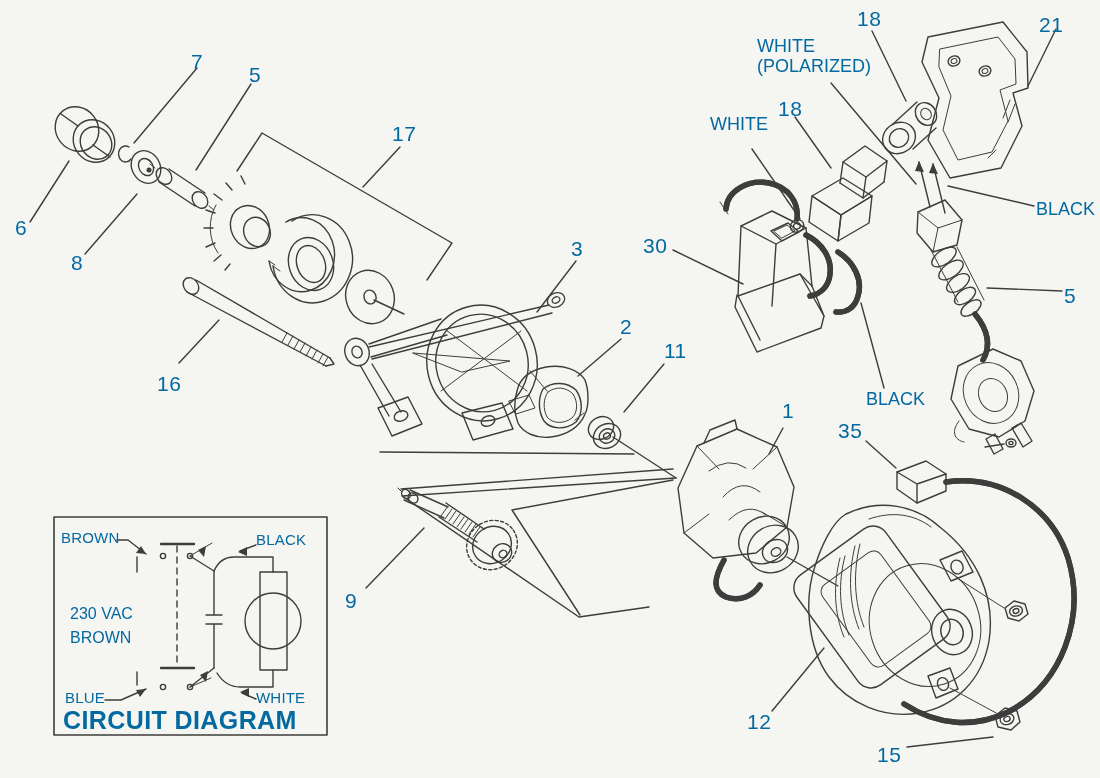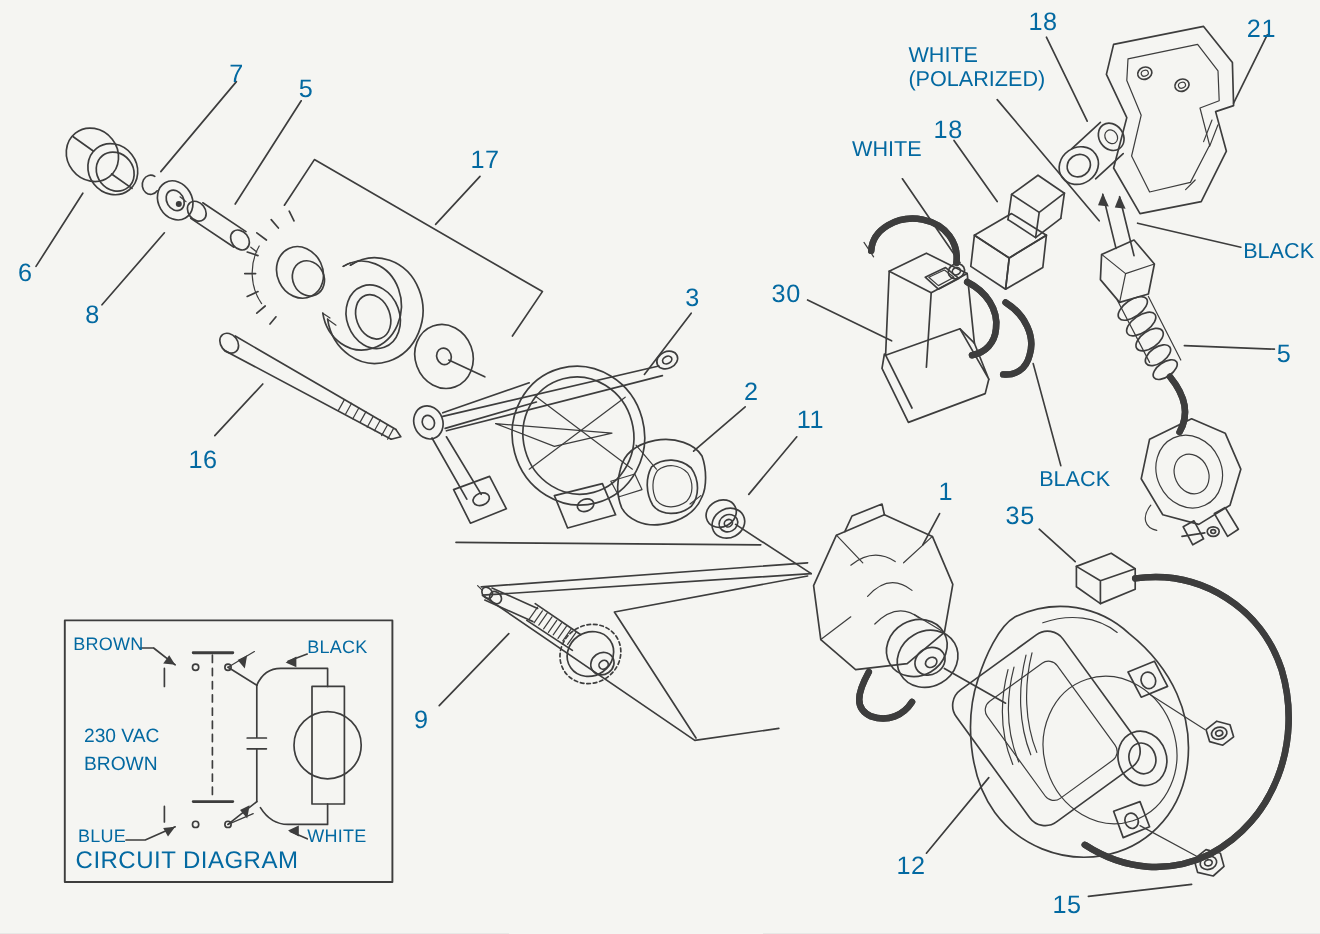--- a/index.html
+++ b/index.html
@@ -12,21 +12,21 @@
   svg .tube{stroke-width:5.4}
   svg .core{stroke:#f5f5f2;stroke-width:2.6}
   svg .fl{fill:#3d3d3d;stroke:none}
   svg .dsh{stroke-dasharray:6 5}
   svg .dshs{stroke-dasharray:3 2.4}
   .lbl{position:absolute;color:#0369a1;line-height:1.12;white-space:pre}
   .n{font-size:21px;letter-spacing:.5px}
   .w{font-size:18px}
   .c{font-size:15px;font-weight:400;letter-spacing:.2px}
   .cv{font-size:16px;font-weight:400}
-  .ct{font-size:20px;font-weight:400;letter-spacing:.4px}
+  .ct{font-size:25px;font-weight:700;letter-spacing:.4px}
 </style>
 </head>
 <body>
 
 <div class="stage">
 
 <svg width="1100" height="778" viewBox="0 0 1100 778">
 
   <g>
     <path d="M30,222 L69,161"></path>

